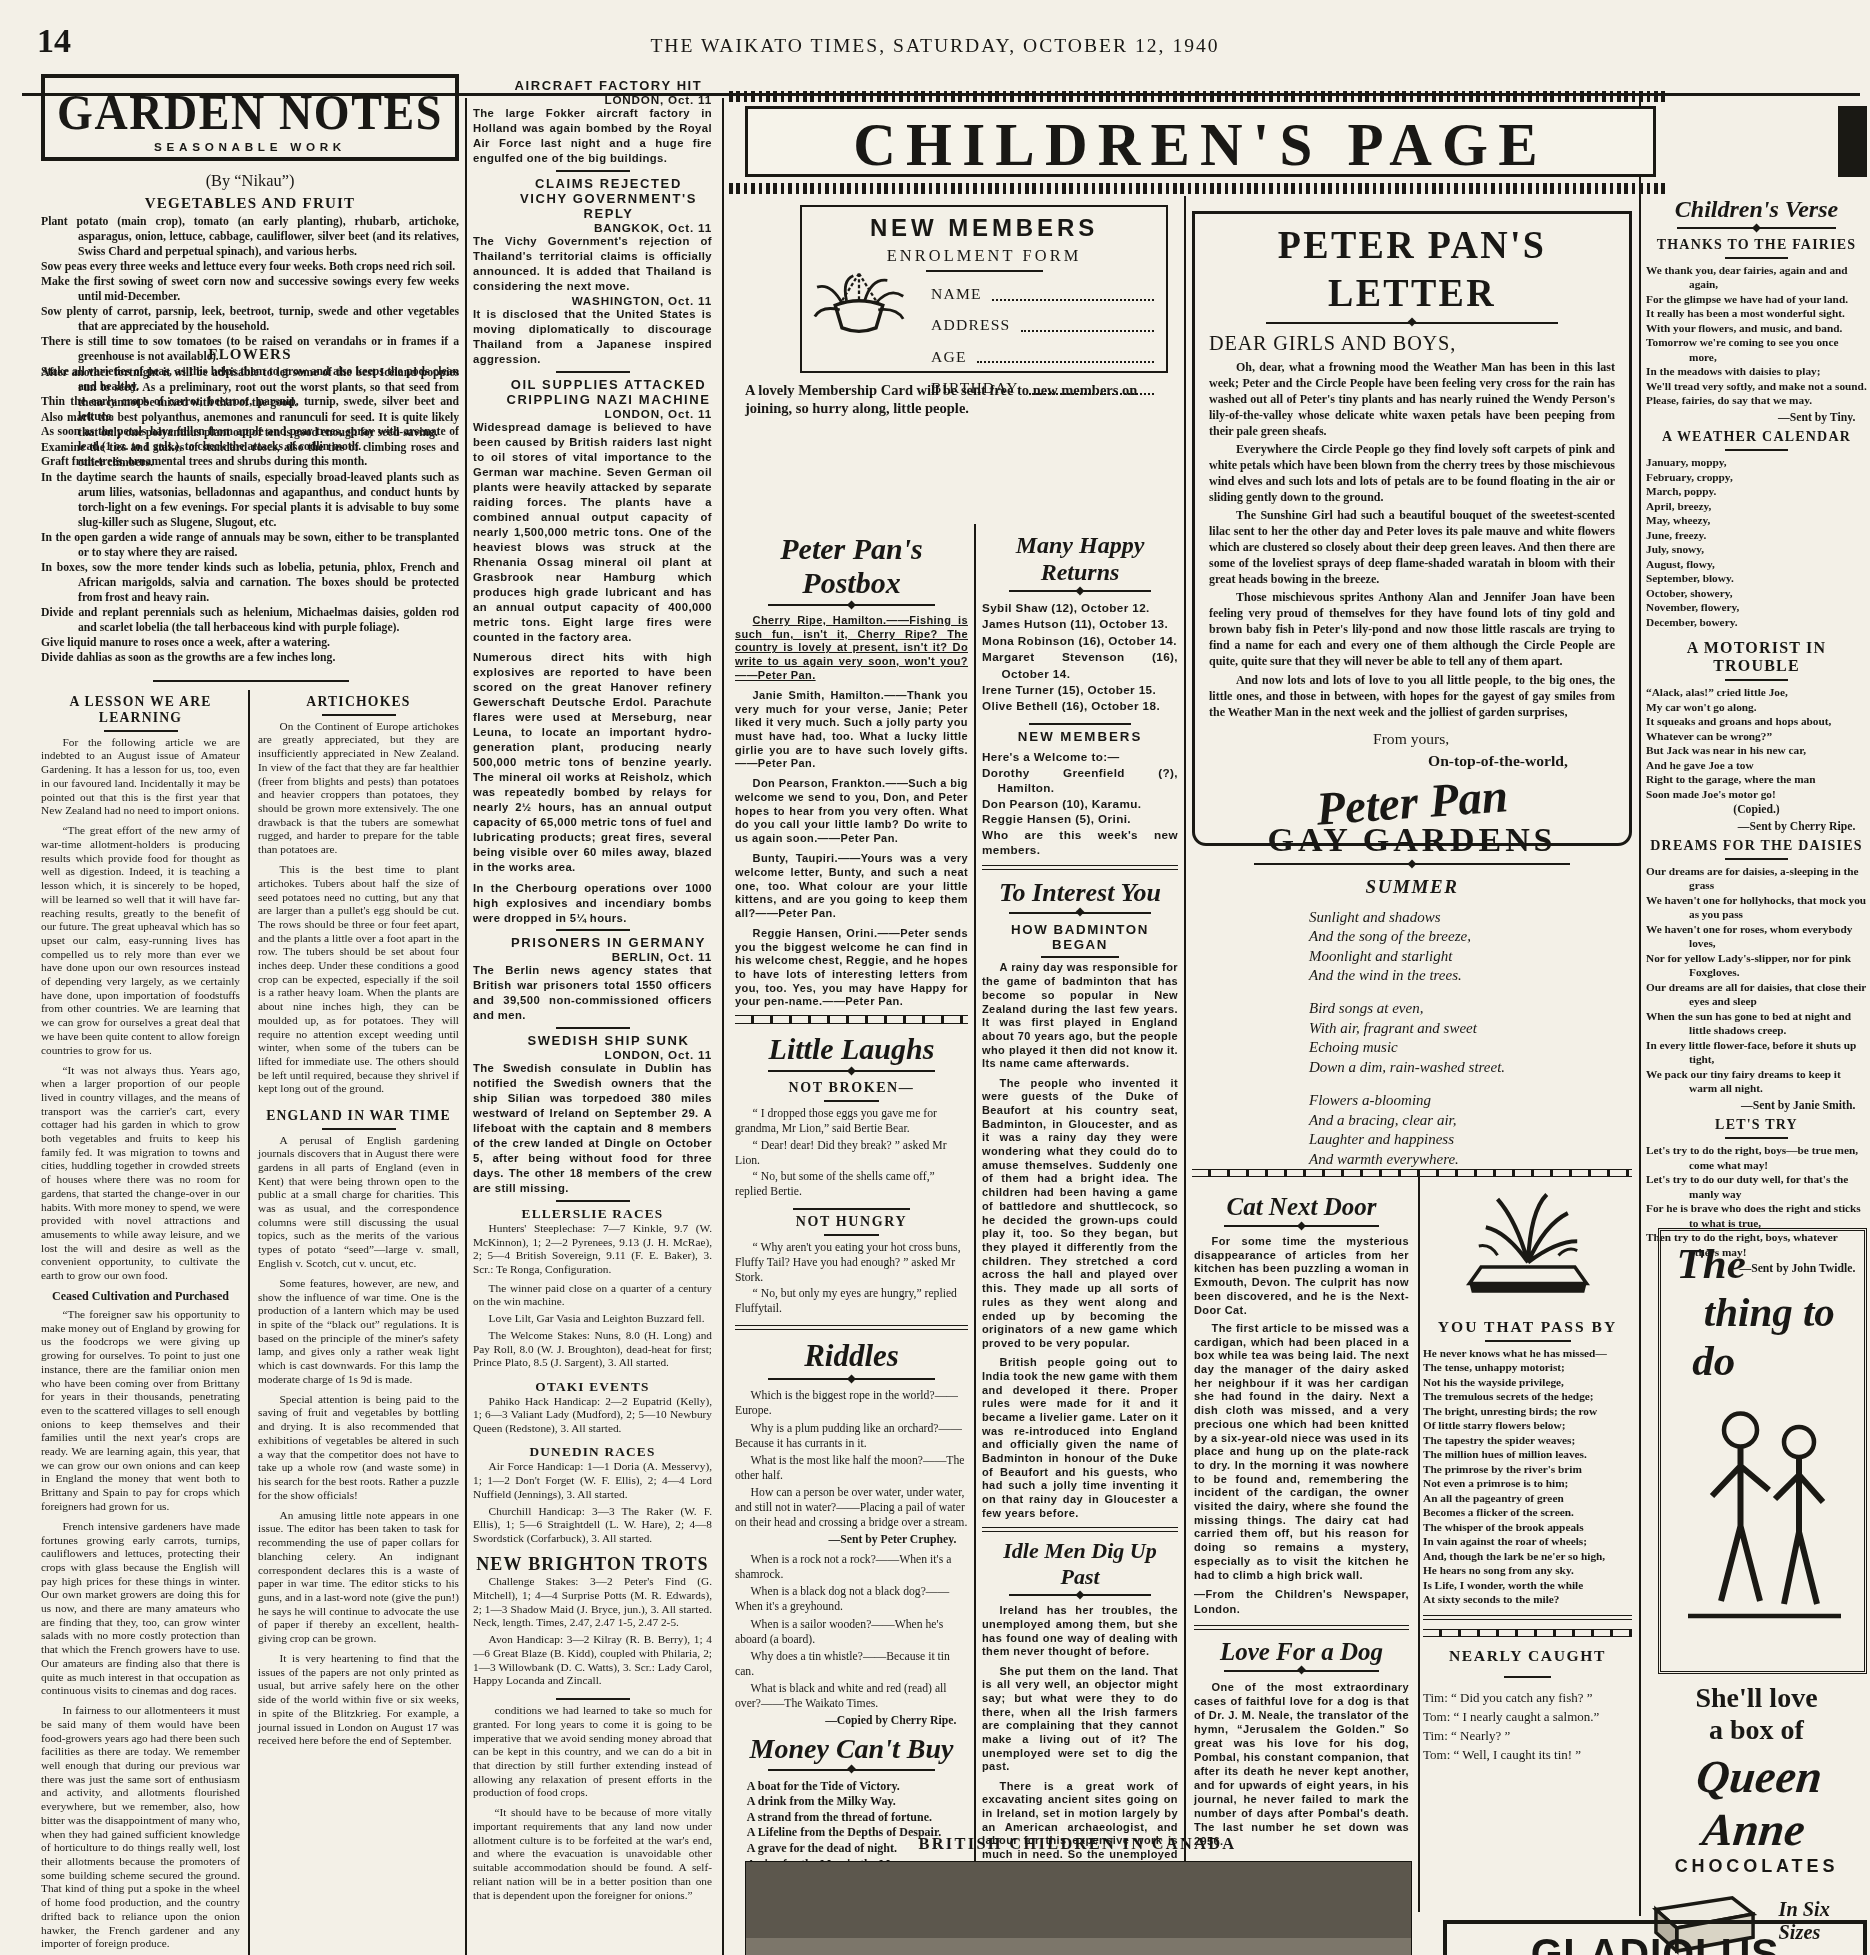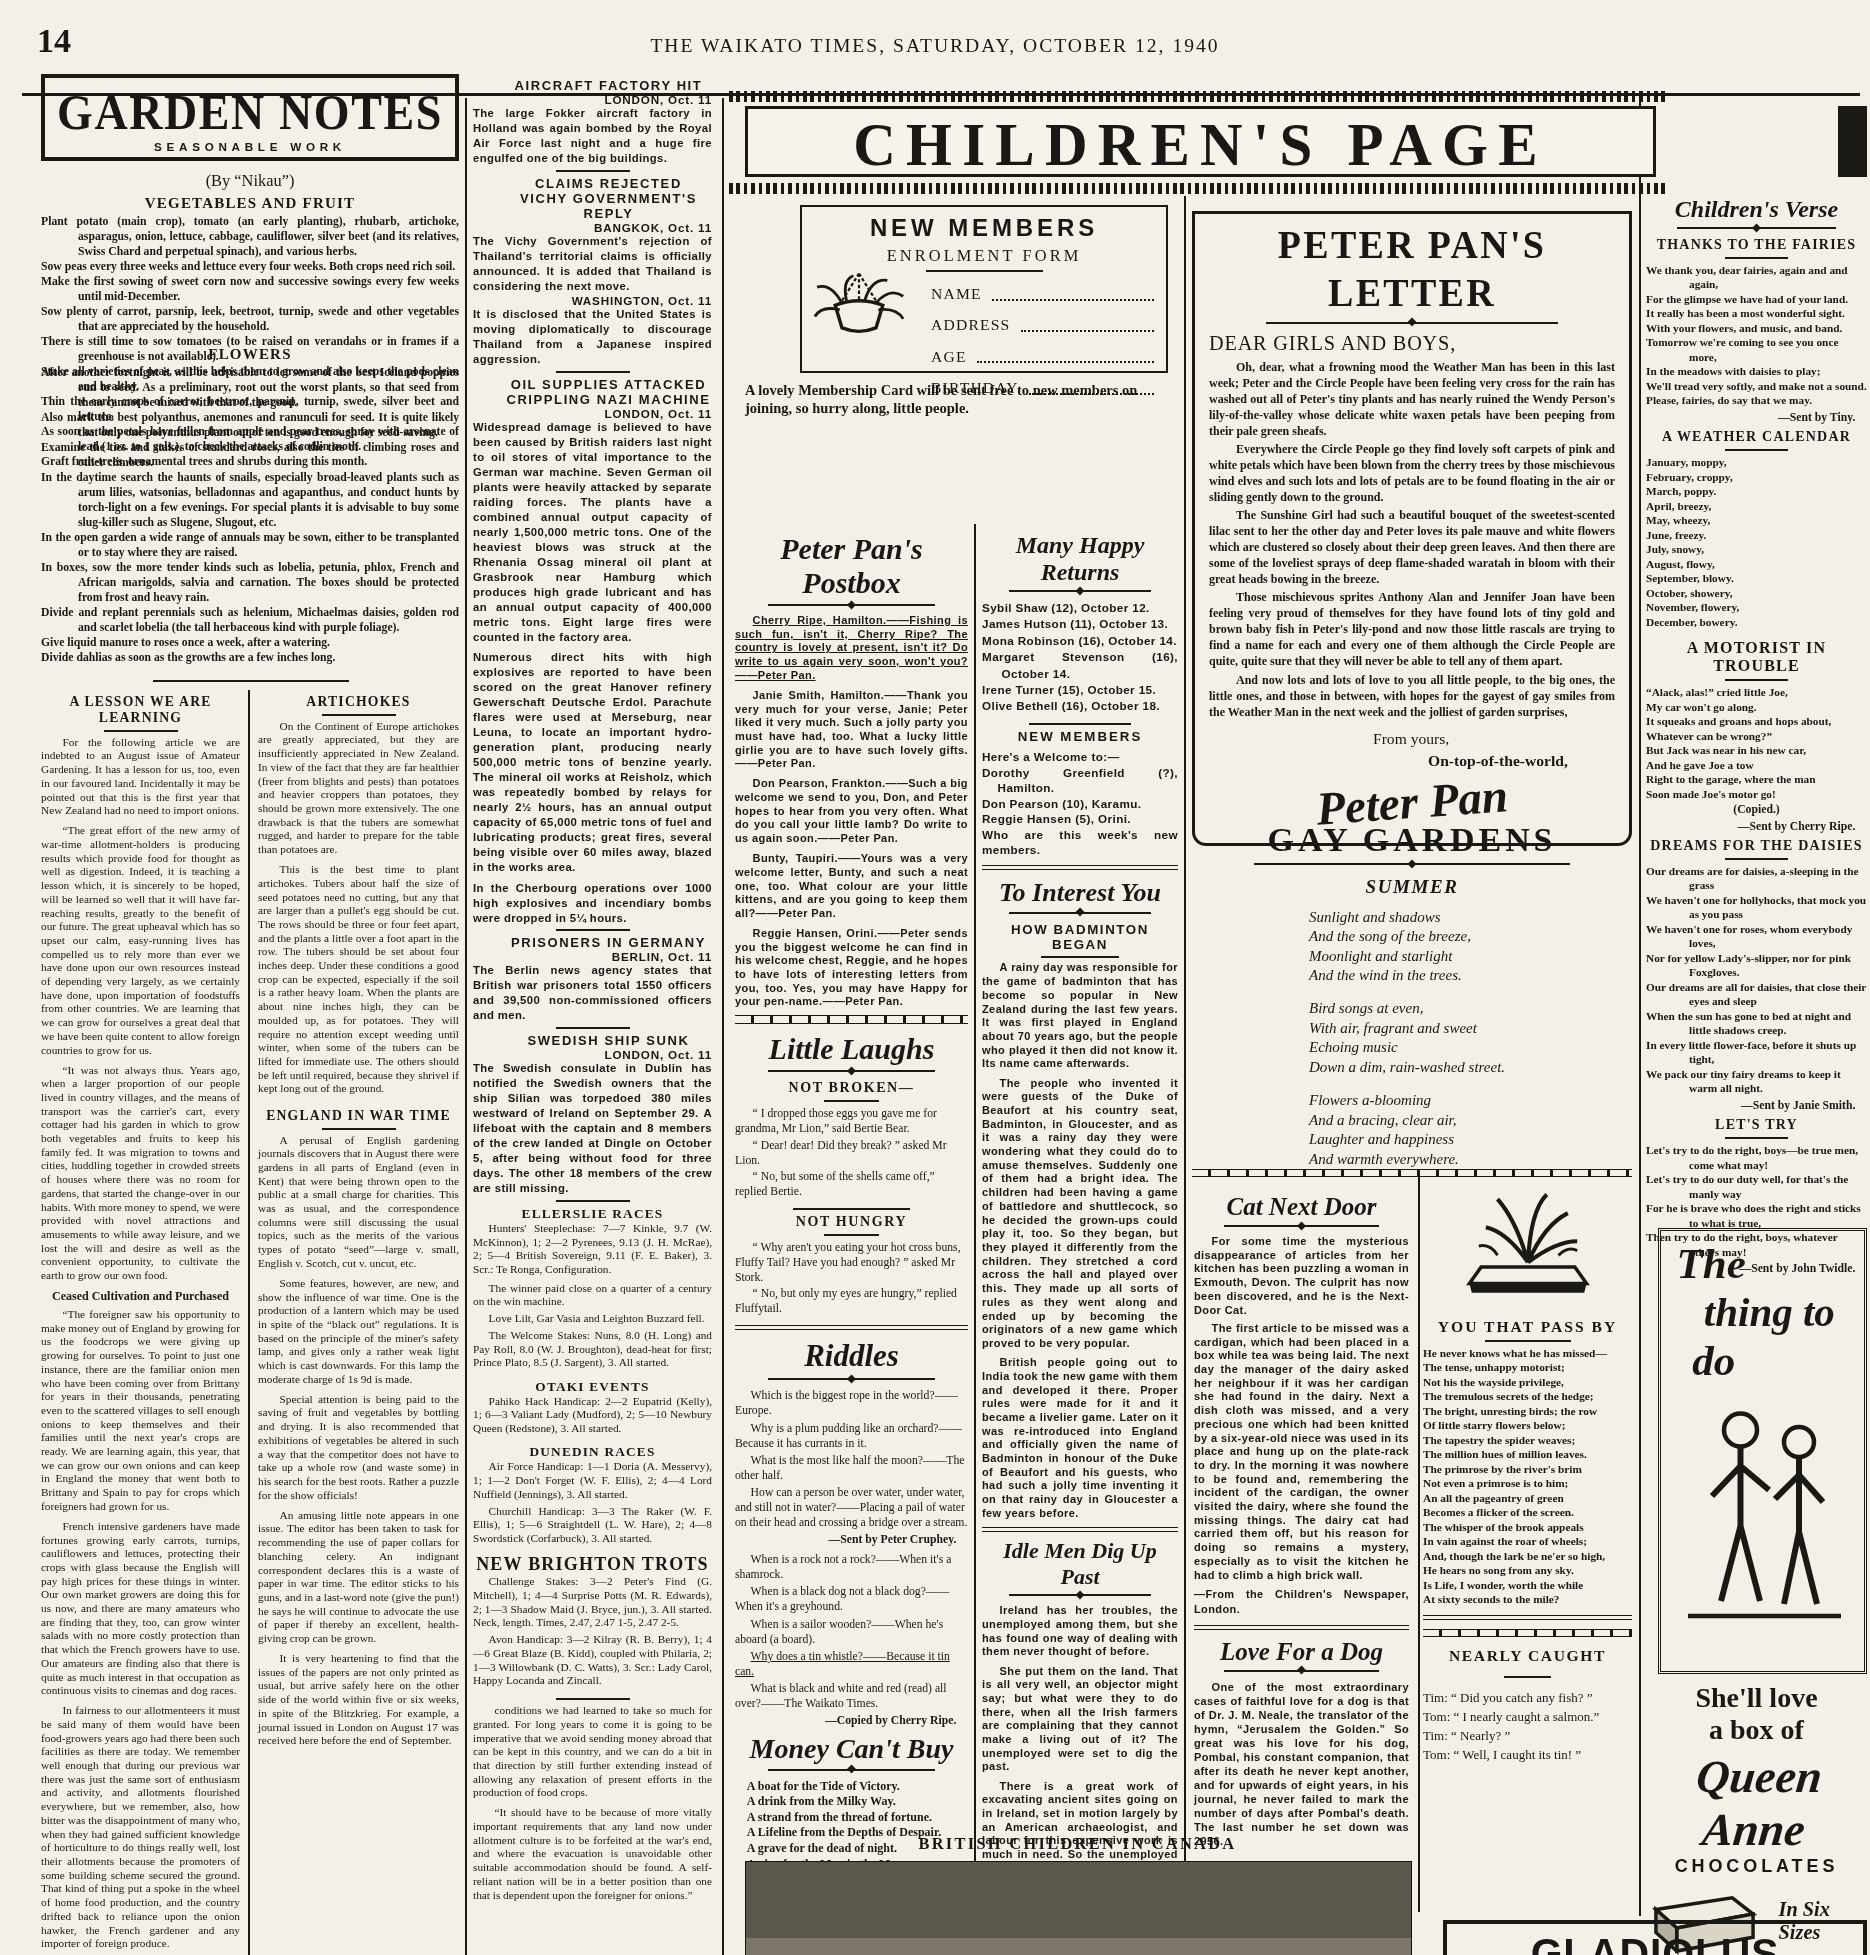--- a/index.html
+++ b/index.html
@@ -269,21 +269,21 @@
       <p style="margin:0 0 2.3px 0;text-indent:15.6px;">Which is the biggest rope in the world?——Europe.</p>
       <p style="margin:0 0 2.3px 0;text-indent:15.6px;">Why is a plum pudding like an orchard?——Because it has currants in it.</p>
       <p style="margin:0 0 2.3px 0;text-indent:15.6px;">What is the most like half the moon?——The other half.</p>
       <p style="margin:0 0 2.3px 0;text-indent:15.6px;">How can a person be over water, under water, and still not in water?——Placing a pail of water on their head and crossing a bridge over a stream.</p>
     </div>
   <div class="credit">—Sent by Peter Cruphey.</div>
   <div style="font-size:11.7px;line-height:15px;">
       <p style="margin:0 0 2.3px 0;text-indent:15.6px;">When is a rock not a rock?——When it's a shamrock.</p>
       <p style="margin:0 0 2.3px 0;text-indent:15.6px;">When is a black dog not a black dog?——When it's a greyhound.</p>
       <p style="margin:0 0 2.3px 0;text-indent:15.6px;">When is a sailor wooden?——When he's aboard (a board).</p>
-      <p style="margin:0 0 2.3px 0;text-indent:15.6px;text-decoration:underline;">Why does a tin whistle?——Because it tin can.</p>
+      <p style="margin:0 0 2.3px 0;text-indent:15.6px;">Why does a tin whistle?——Because it tin can.</p>
       <p style="margin:0 0 2.3px 0;text-indent:15.6px;">What is black and white and red (read) all over?——The Waikato Times.</p>
     </div>
   <div class="credit">—Copied by Cherry Ripe.</div>
   <div class="script ctr" style="font-size:28px;">Money Can't Buy</div>
   <div class="arule"></div>
   <div class="b" style="font-size:12px;line-height:15.6px;">
       <div style="padding-left:23.5px;text-indent:-11.7px;">A boat for the Tide of Victory.</div>
       <div style="padding-left:23.5px;text-indent:-11.7px;">A drink from the Milky Way.</div>
       <div style="padding-left:23.5px;text-indent:-11.7px;">A strand from the thread of fortune.</div>
       <div style="padding-left:23.5px;text-indent:-11.7px;">A Lifeline from the Depths of Despair.</div>

